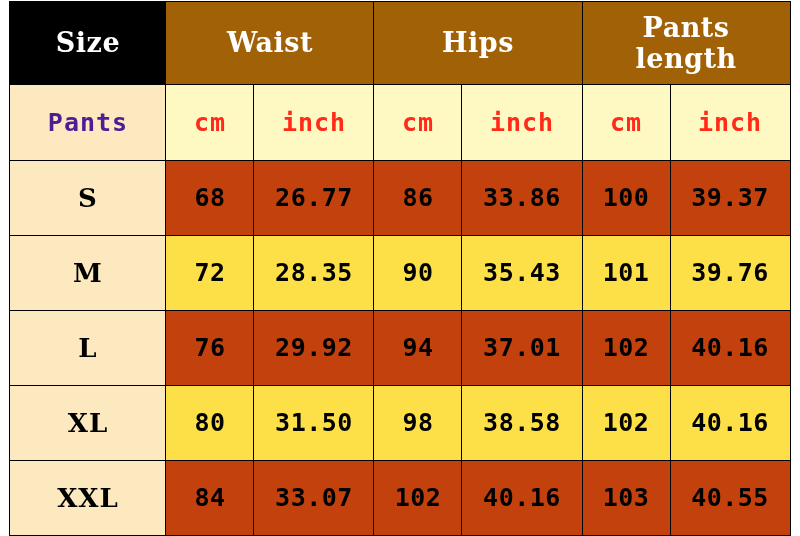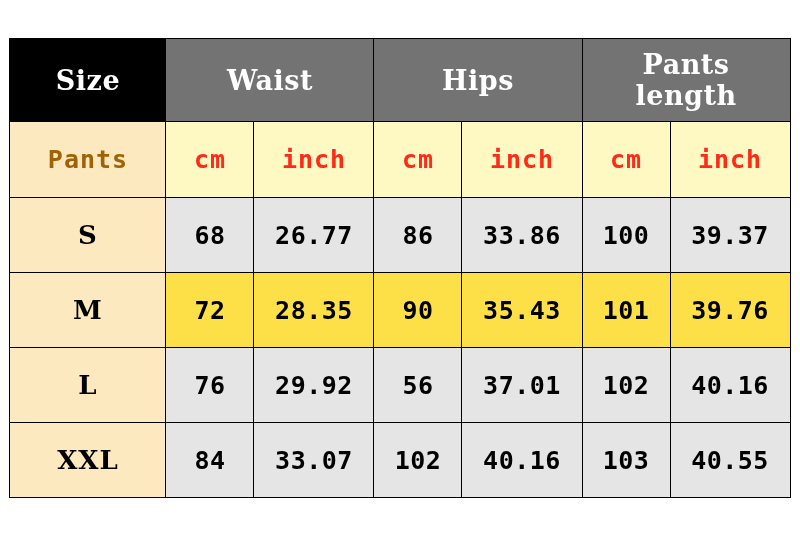--- a/index.html
+++ b/index.html
@@ -30,49 +30,49 @@
   table.size-table td,
   table.size-table th {
     border: 1px solid #000000;
     text-align: center;
     vertical-align: middle;
     padding: 10px;
     font-weight: bold;
   }
   
   tr.band-head td {
-    background: #737373;
+    background: #a16207;
     color: #ffffff;
     height: 56px;
     font-size: 27px;
     letter-spacing: 0.5px;
     border-color: #000000;
   }
   tr.band-head td.corner {
     background: #000000;
   }
   
   tr.unit-row td {
     height: 55px;
     font-size: 25px;
     color: #ff2a18;
     background: #fef9c3;
     font-family: "DejaVu Sans Mono", monospace;
     letter-spacing: 1px;
   }
   tr.unit-row td.label-cell {
     background: #fce9bf;
-    color: #a16207;
+    color: #4c1d95;
   }
   
   tr.data-row td {
     height: 54px;
     font-size: 25px;
     color: #000000;
-    background: #e5e5e5;
+    background: #c2410c;
     font-family: "DejaVu Sans Mono", monospace;
     letter-spacing: 0.5px;
   }
   tr.data-row td.label-cell {
     background: #fce9bf;
     font-family: "DejaVu Serif", serif;
     font-size: 26px;
     letter-spacing: 1px;
   }
   tr.data-row.alt td {
@@ -134,26 +134,35 @@
         <td>90</td>
         <td>35.43</td>
         <td>101</td>
         <td>39.76</td>
       </tr>
 
       <tr class="data-row">
         <td class="label-cell">L</td>
         <td>76</td>
         <td>29.92</td>
-        <td>56</td>
+        <td>94</td>
         <td>37.01</td>
         <td>102</td>
         <td>40.16</td>
       </tr>
 
+      <tr class="data-row alt">
+        <td class="label-cell">XL</td>
+        <td>80</td>
+        <td>31.50</td>
+        <td>98</td>
+        <td>38.58</td>
+        <td>102</td>
+        <td>40.16</td>
+      </tr>
 
       <tr class="data-row">
         <td class="label-cell">XXL</td>
         <td>84</td>
         <td>33.07</td>
         <td>102</td>
         <td>40.16</td>
         <td>103</td>
         <td>40.55</td>
       </tr>

